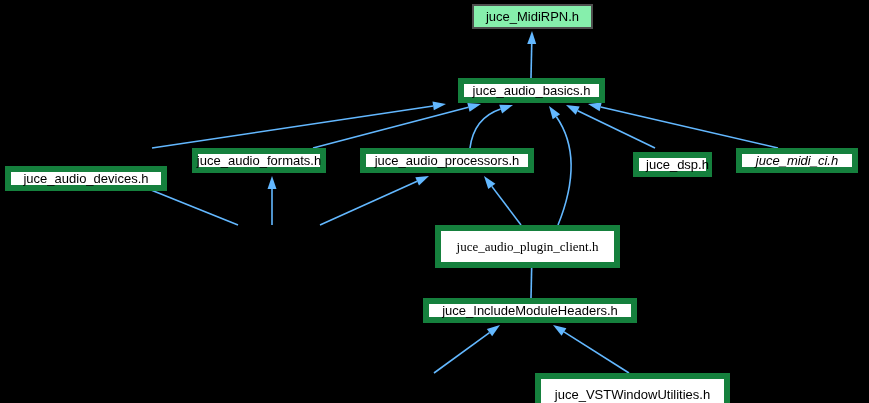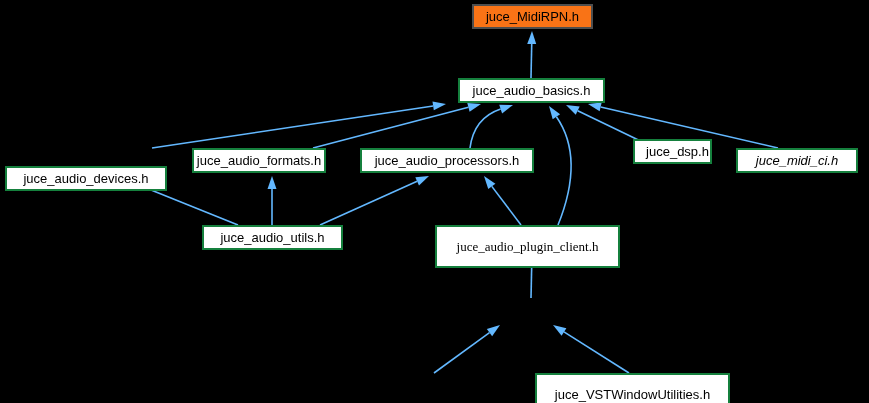--- a/index.html
+++ b/index.html
@@ -11,29 +11,29 @@
     font-family:"Liberation Sans", sans-serif;
   }
   #graph-canvas{position:absolute;left:0;top:0;width:869px;height:403px;}
   #edge-layer{position:absolute;left:0;top:0;z-index:1;}
   .node{
     position:absolute;
     z-index:2;
     box-sizing:border-box;
     display:flex;align-items:center;justify-content:center;
     background:#ffffff;
-    border:2px solid #15803d;
+    border:6px solid #15803d;
     color:#000000;
     font-size:13px;
     line-height:1;
     white-space:nowrap;
     cursor:pointer;
   }
   .node.current{
-    background:#f97316;
+    background:#86efac;
     border:2px solid #4e4e4e;
     cursor:default;
   }
 </style>
 </head>
 <body>
 
 <div id="graph-canvas">
     <svg id="edge-layer" width="869" height="403">
       <path d="M 531 78 L 531.7234668406226 43.99705849074185" fill="none" stroke="#63b8ff" stroke-width="1.6"></path>
@@ -63,18 +63,18 @@
       <path d="M 434 373 L 489.4864309040585 332.6462320697756" fill="none" stroke="#63b8ff" stroke-width="1.6"></path>
       <polygon points="500,325 492.1332035435962,336.28554444913993 486.83965826452084,329.0069196904112" fill="#63b8ff"></polygon>
       <path d="M 629 373 L 563.9913557394026 331.94190888804377" fill="none" stroke="#63b8ff" stroke-width="1.6"></path>
       <polygon points="553,325 566.3943242006485,328.1372088244044 561.5883872781567,335.74660895168313" fill="#63b8ff"></polygon>
     </svg>
     <div class="node current" style="left: 472px; top: 4px; width: 121px; height: 25px;">juce_MidiRPN.h</div>
     <div class="node" style="left: 458px; top: 78px; width: 147px; height: 25px;">juce_audio_basics.h</div>
     <div class="node" style="left: 5px; top: 148px; width: 162px; height: 25px; margin-top: 18px;">juce_audio_devices.h</div>
     <div class="node" style="left: 192px; top: 148px; width: 134px; height: 25px;">juce_audio_formats.h</div>
     <div class="node" style="left: 360px; top: 148px; width: 174px; height: 25px;">juce_audio_processors.h</div>
-    <div class="node" style="left: 633px; top: 139px; width: 79px; height: 25px; padding-left: 10px;">juce_dsp.h</div>
+    <div class="node" style="left: 633px; top: 152px; width: 79px; height: 25px; padding-left: 10px;">juce_dsp.h</div>
     <div class="node" style="left: 736px; top: 148px; width: 122px; height: 25px; font-style: italic;">juce_midi_ci.h</div>
-    <div class="node" style="left: 202px; top: 225px; width: 141px; height: 25px;">juce_audio_utils.h</div>
     <div class="node" style="left: 435px; top: 225px; width: 185px; height: 43px; font-family: Liberation Serif, serif;">juce_audio_plugin_client.h</div>
+    <div class="node" style="left: 423px; top: 298px; width: 214px; height: 25px;">juce_IncludeModuleHeaders.h</div>
     <div class="node" style="left: 535px; top: 373px; width: 195px; height: 42px;">juce_VSTWindowUtilities.h</div>
   </div>
 
 </body></html>

